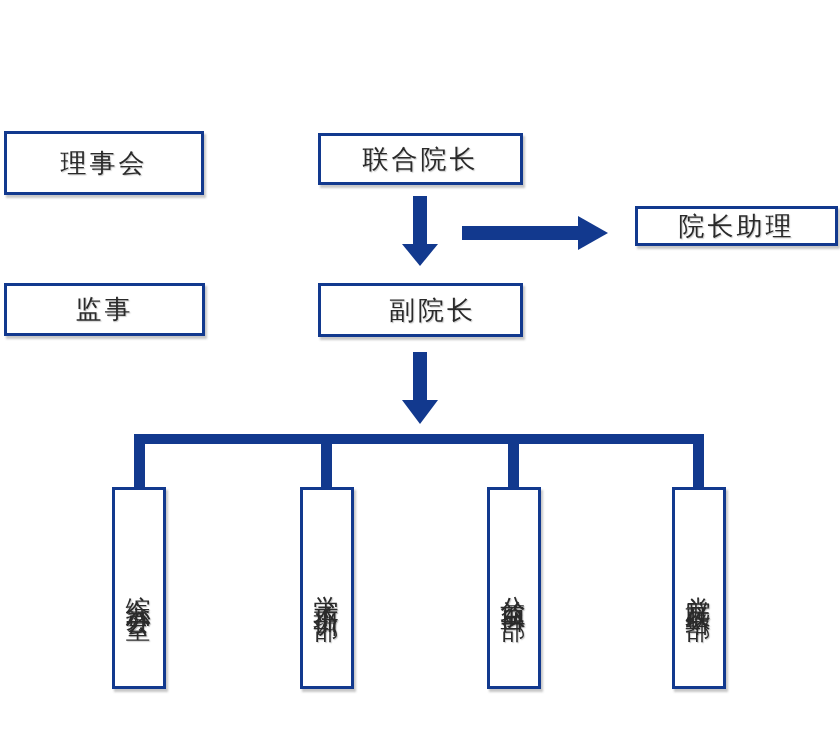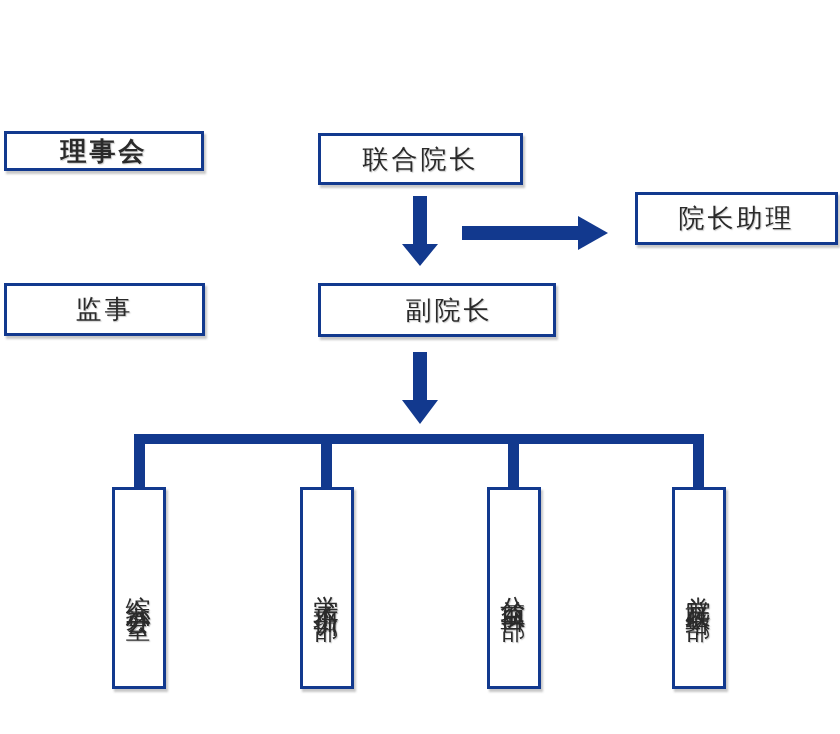--- a/index.html
+++ b/index.html
@@ -25,25 +25,25 @@
   .node{
     position:absolute;box-sizing:border-box;
     border:3px solid var(--accent);
     background:var(--background);
     display:flex;align-items:center;justify-content:center;
     font-size:26px;letter-spacing:3px;color:var(--node-text);
     box-shadow:2px 3px 2px rgba(130,130,130,0.45);
     text-shadow:1px 1px 1px rgba(150,150,150,0.5);
     z-index:2;
   }
-  .node-board{left:4px;top:131px;width:200px;height:40px;font-weight:bold;}
+  .node-board{left:4px;top:131px;width:200px;height:64px;}
   .node-joint-dean{left:318px;top:133px;width:205px;height:52px;}
-  .node-dean-assistant{left:635px;top:192px;width:203px;height:53px;}
+  .node-dean-assistant{left:635px;top:206px;width:203px;height:40px;}
   .node-supervisor{left:4px;top:283px;width:201px;height:53px;font-family:Liberation Mono, monospace;}
-  .node-vice-dean{left:318px;top:283px;width:238px;height:54px;padding-left:24px;}
+  .node-vice-dean{left:318px;top:283px;width:205px;height:54px;padding-left:24px;}
   .dept{
     position:absolute;top:487px;width:54px;height:202px;box-sizing:border-box;
     border:3px solid var(--accent);
     background:var(--background);
     display:flex;align-items:center;justify-content:center;
     writing-mode:vertical-rl;text-orientation:upright;
     font-size:25px;letter-spacing:5px;color:var(--node-text);
     box-shadow:2px 3px 2px rgba(130,130,130,0.45);
     text-shadow:1px 1px 1px rgba(150,150,150,0.5);
     z-index:2;

